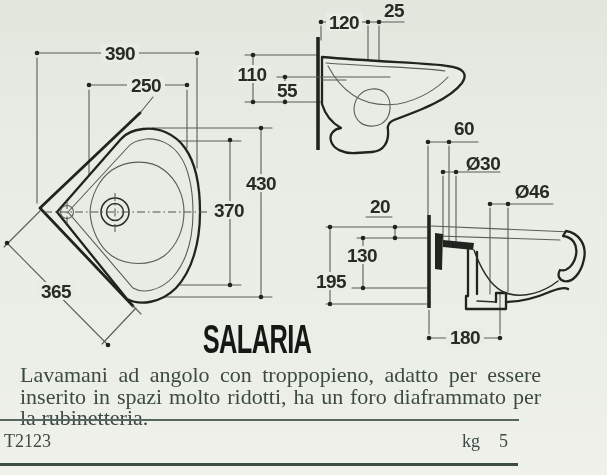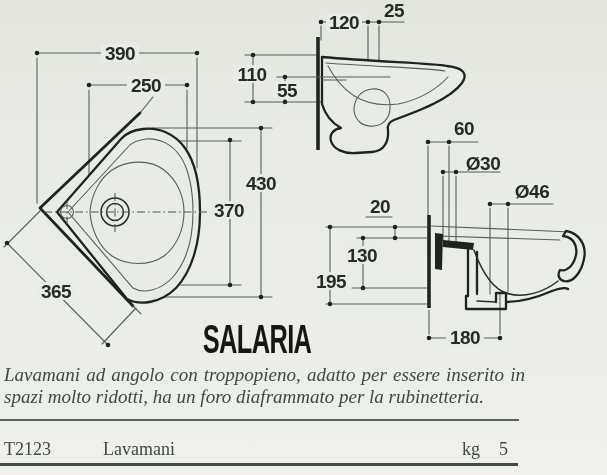--- a/index.html
+++ b/index.html
@@ -20,29 +20,29 @@
   .lblbg{fill:#e9ece4;stroke:none;}
   text.dim{font-family:"Liberation Sans",sans-serif;font-weight:bold;font-size:19px;
     fill:#272b26;text-anchor:middle;letter-spacing:-0.5px;}
   .title{
     position:absolute;left:169px;top:320px;width:176px;height:38px;
     font-weight:bold;font-size:41px;line-height:38px;text-align:center;
     color:#141713;letter-spacing:-1px;transform:scaleX(0.62);
     white-space:nowrap;
   }
   .description{
-    position:absolute;left:4px;top:364px;width:521px;
-    font-family:"Liberation Serif",serif;font-size:19px;line-height:21.5px;
-    color:#3c4a44;text-align:justify;font-style:italic;
+    position:absolute;left:20px;top:364px;width:521px;
+    font-family:"Liberation Serif",serif;font-size:22px;line-height:21.5px;
+    color:#3c4a44;text-align:justify;
   }
   .rule-top{position:absolute;left:0;top:419px;width:519px;height:2px;background:#57655f;}
   .rule-bottom{position:absolute;left:0;top:463px;width:518px;height:3px;background:#3e4c46;}
   .table-row{position:absolute;left:0;top:431px;width:519px;height:26px;
     font-family:"Liberation Serif",serif;font-size:18px;color:#3c4a44;}
-  .cell{position:absolute;top:8px;}
+  .cell{position:absolute;top:0;}
   .cell-code{left:4px;}
   .cell-name{left:103px;}
   .cell-unit{left:462px;font-family:Liberation Serif, serif;}
   .cell-weight{left:499px;}
 </style>
 </head>
 <body>
 
 <svg class="drawing-svg" width="607" height="352" viewBox="0 0 607 352">
 
@@ -254,17 +254,16 @@
   </g>
 </svg>
 
 <div class="title">SALARIA</div>
 
 <div class="description">Lavamani ad angolo con troppopieno, adatto per essere inserito in spazi molto ridotti, ha un foro diaframmato per la rubinetteria.</div>
 
 <div class="rule-top"></div>
 <div class="table-row">
   <span class="cell cell-code">T2123</span>
-  <span class="cell cell-name">Lavamani</span>
   <span class="cell cell-unit">kg</span>
   <span class="cell cell-weight">5</span>
 </div>
 <div class="rule-bottom"></div>
 
 </body></html>

